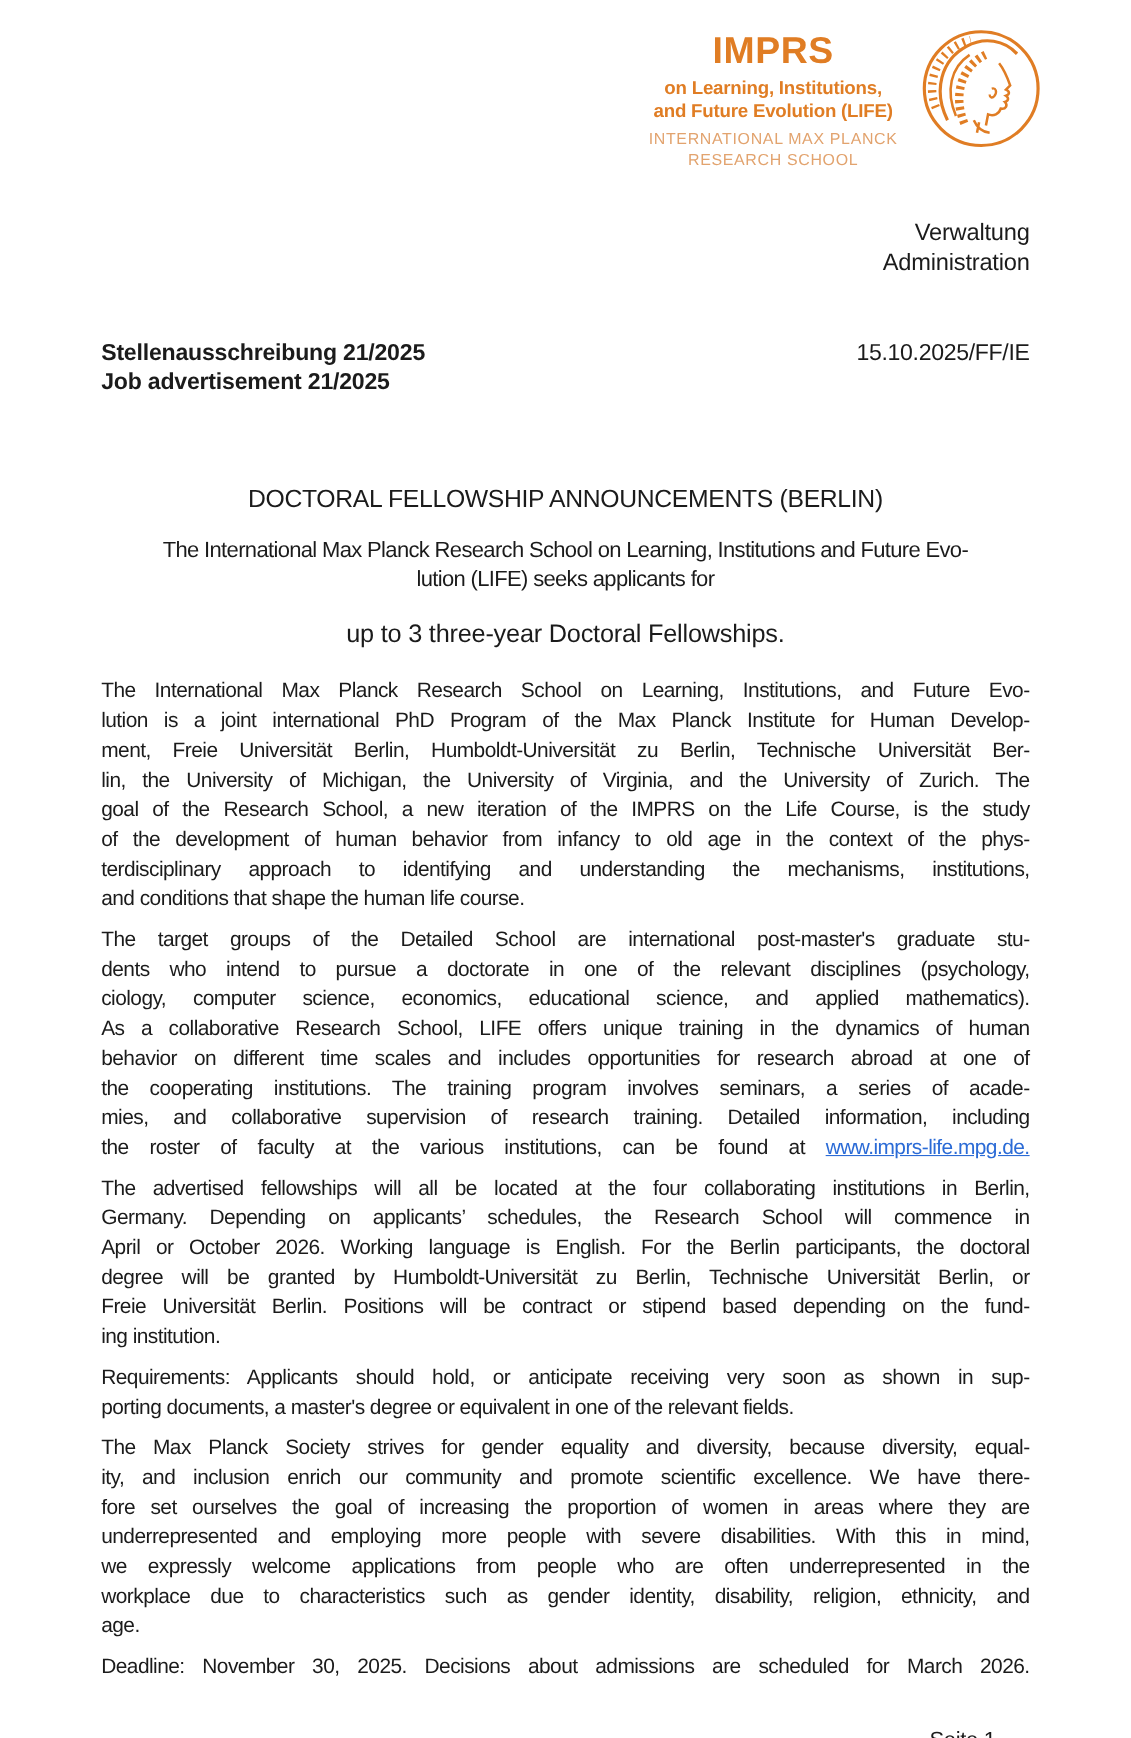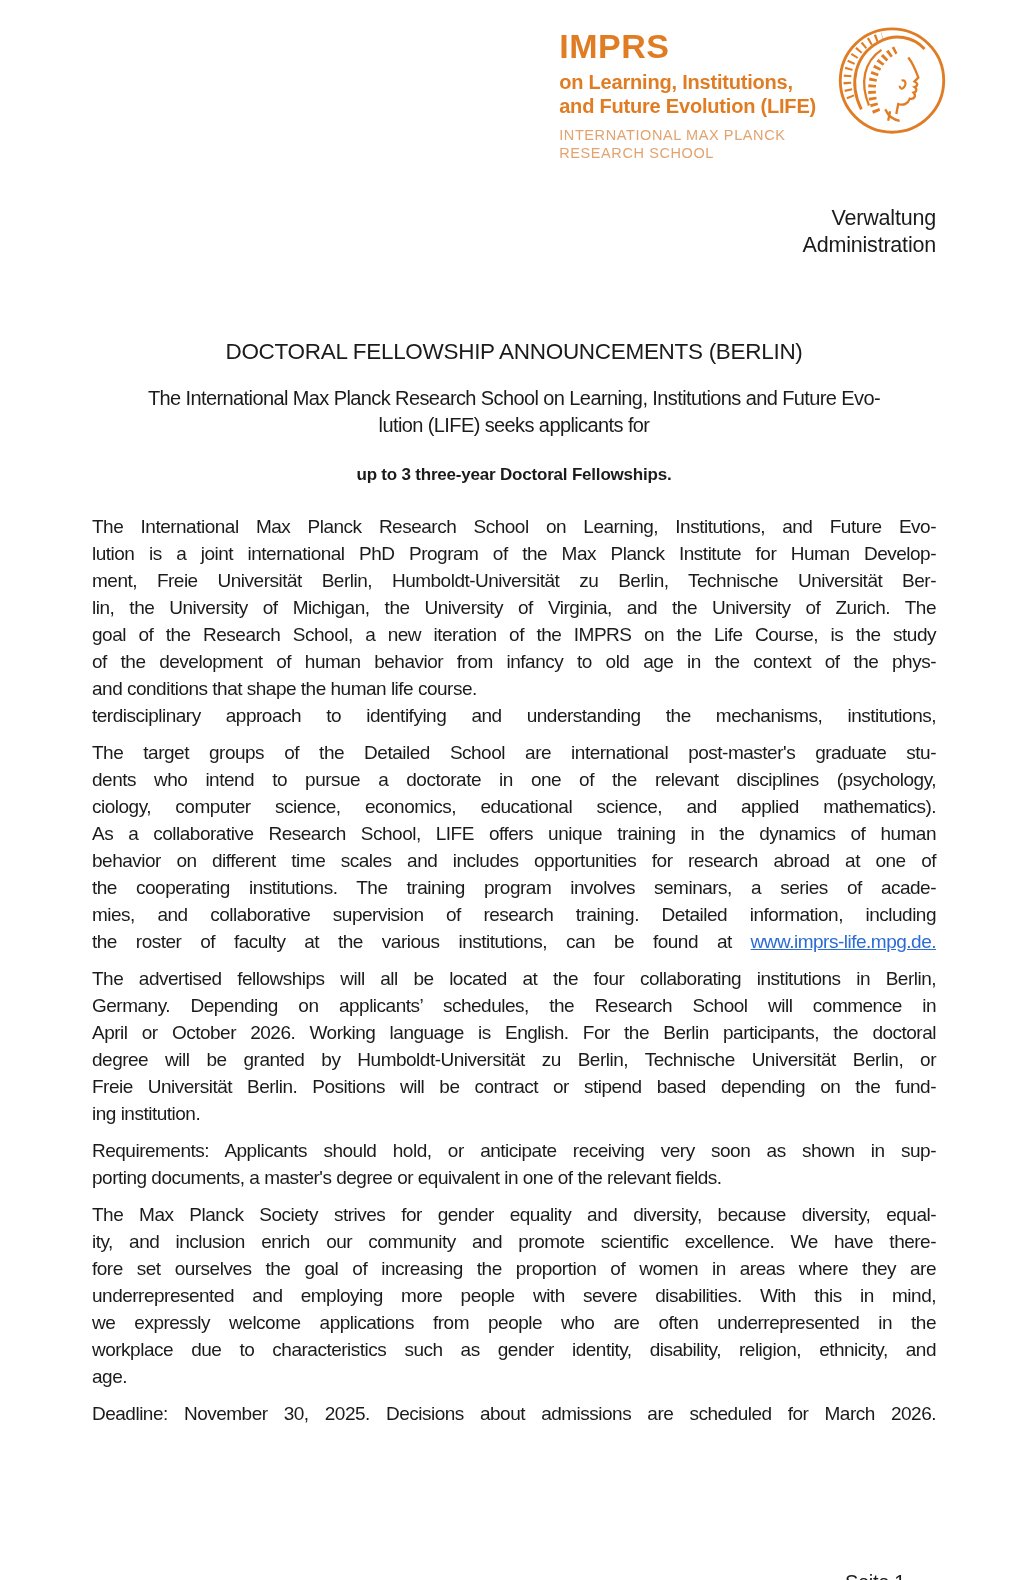--- a/index.html
+++ b/index.html
@@ -11,36 +11,36 @@
   *{box-sizing:border-box;}
   html,body{margin:0;padding:0;background:#ffffff;}
   body{
     width:1028px;height:1580px;position:relative;overflow:hidden;
     font-family:"Liberation Sans", sans-serif;color:var(--ink);
   }
   .content{padding:25px 92px 0 92px;}
 
   
   .logo-row{display:flex;justify-content:flex-end;align-items:flex-start;gap:18px;margin-right:-14px;}
-  .logo-text{text-align:left;margin-top:4px;}
+  .logo-text{text-align:center;margin-top:4px;}
   .logo-imprs{font-size:34px;font-weight:700;color:var(--accent);line-height:1;letter-spacing:0.5px;}
-  .logo-sub{font-size:20px;font-weight:700;color:var(--accent);line-height:1.22;margin-top:7px;letter-spacing:-0.2px;}
+  .logo-sub{font-size:17px;font-weight:700;color:var(--accent);line-height:1.22;margin-top:7px;letter-spacing:-0.2px;}
   .logo-school{font-size:14.5px;font-weight:400;color:var(--accent-light);line-height:1.28;margin-top:7px;letter-spacing:0.6px;}
   .emblem{width:116px;height:113px;flex:0 0 auto;}
 
   
   .dept{ text-align:right;margin-top:42px;font-size:21.5px;font-weight:400;line-height:27px;letter-spacing:-0.2px;}
   .ref-row{display:flex;justify-content:space-between;align-items:flex-start;margin-top:55px;}
   .ref-left{font-size:21px;font-weight:700;line-height:27px;letter-spacing:-0.2px;}
   .ref-right{font-size:21px;font-weight:400;line-height:27px;letter-spacing:-0.3px;}
 
   
   .doc-title{margin-top:79px;text-align:center;font-size:22.5px;font-weight:400;letter-spacing:-0.3px;line-height:27px;}
   .doc-intro{margin-top:20px;text-align:center;font-size:20px;font-weight:400;letter-spacing:-0.6px;line-height:27px;}
-  .doc-highlight{margin-top:22px;text-align:center;font-size:17px;font-weight:700;letter-spacing:-0.2px;line-height:27px;}
+  .doc-highlight{margin-top:22px;text-align:center;font-size:23px;font-weight:400;letter-spacing:-0.2px;line-height:27px;}
 
   
   .paras{margin-top:25px;font-size:19px;letter-spacing:-0.5px;}
   .para{margin:0 0 10px 0;}
   .para .line{line-height:27px;min-height:27px;}
   .line.just{text-align:justify;text-align-last:justify;}
   .line.left{text-align:left;text-align-last:left;}
   a.doc-link{color:var(--link);text-decoration:underline;cursor:pointer;}
 
   
@@ -83,40 +83,47 @@
         <path d="M53 88 C56 95 61 99 68 100 M58 90 L56 100" stroke-width="2.4"></path>
       </svg>
     </div>
   </div>
 
   <div class="dept">
     <div>Verwaltung</div>
     <div>Administration</div>
   </div>
 
+  <div class="ref-row">
+    <div class="ref-left">
+      <div>Stellenausschreibung 21/2025</div>
+      <div>Job advertisement 21/2025</div>
+    </div>
+    <div class="ref-right">15.10.2025/FF/IE</div>
+  </div>
 
   <div class="doc-title">DOCTORAL FELLOWSHIP ANNOUNCEMENTS (BERLIN)</div>
 
   <div class="doc-intro">
     <div>The International Max Planck Research School on Learning, Institutions and Future Evo-</div>
     <div>lution (LIFE) seeks applicants for</div>
   </div>
 
   <div class="doc-highlight">up to 3 three-year Doctoral Fellowships.</div>
 
   <div class="paras">
       <div class="para">
         <div class="line just">The International Max Planck Research School on Learning, Institutions, and Future Evo-</div>
         <div class="line just">lution is a joint international PhD Program of the Max Planck Institute for Human Develop-</div>
         <div class="line just">ment, Freie Universität Berlin, Humboldt-Universität zu Berlin, Technische Universität Ber-</div>
         <div class="line just">lin, the University of Michigan, the University of Virginia, and the University of Zurich. The</div>
         <div class="line just">goal of the Research School, a new iteration of the IMPRS on the Life Course, is the study</div>
         <div class="line just">of the development of human behavior from infancy to old age in the context of the phys-</div>
+        <div class="line just">terdisciplinary approach to identifying and understanding the mechanisms, institutions,</div>
         <div class="line left">and conditions that shape the human life course.</div>
-        <div class="line just">terdisciplinary approach to identifying and understanding the mechanisms, institutions,</div>
       </div>
       <div class="para">
         <div class="line just">The target groups of the Detailed School are international post-master's graduate stu-</div>
         <div class="line just">dents who intend to pursue a doctorate in one of the relevant disciplines (psychology,</div>
         <div class="line just">ciology, computer science, economics, educational science, and applied mathematics).</div>
         <div class="line just">As a collaborative Research School, LIFE offers unique training in the dynamics of human</div>
         <div class="line just">behavior on different time scales and includes opportunities for research abroad at one of</div>
         <div class="line just">the cooperating institutions. The training program involves seminars, a series of acade-</div>
         <div class="line just">mies, and collaborative supervision of research training. Detailed information, including</div>
         <div class="line just"><span>the roster of faculty at the various institutions, can be found at </span><a class="doc-link">www.imprs-life.mpg.de.</a></div>

